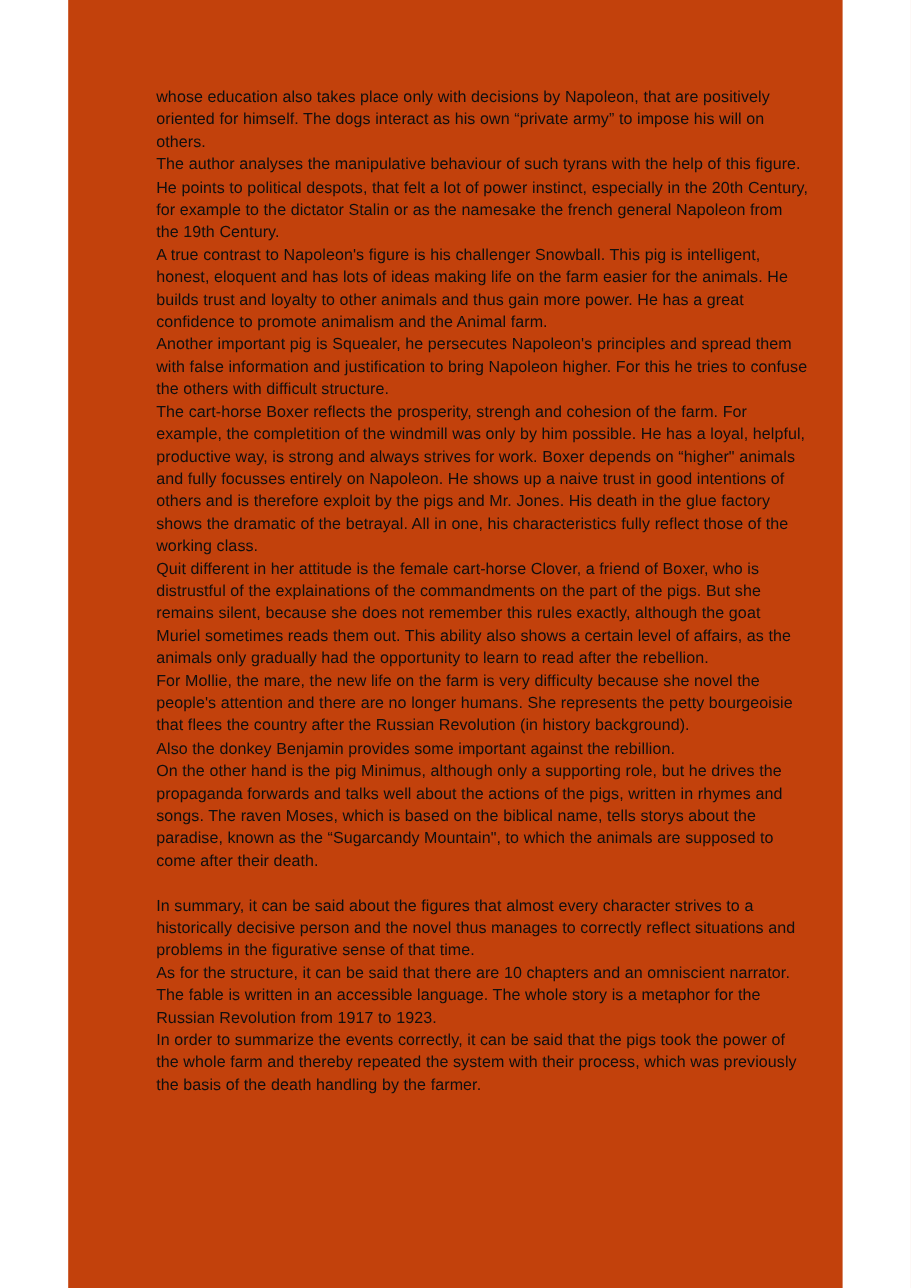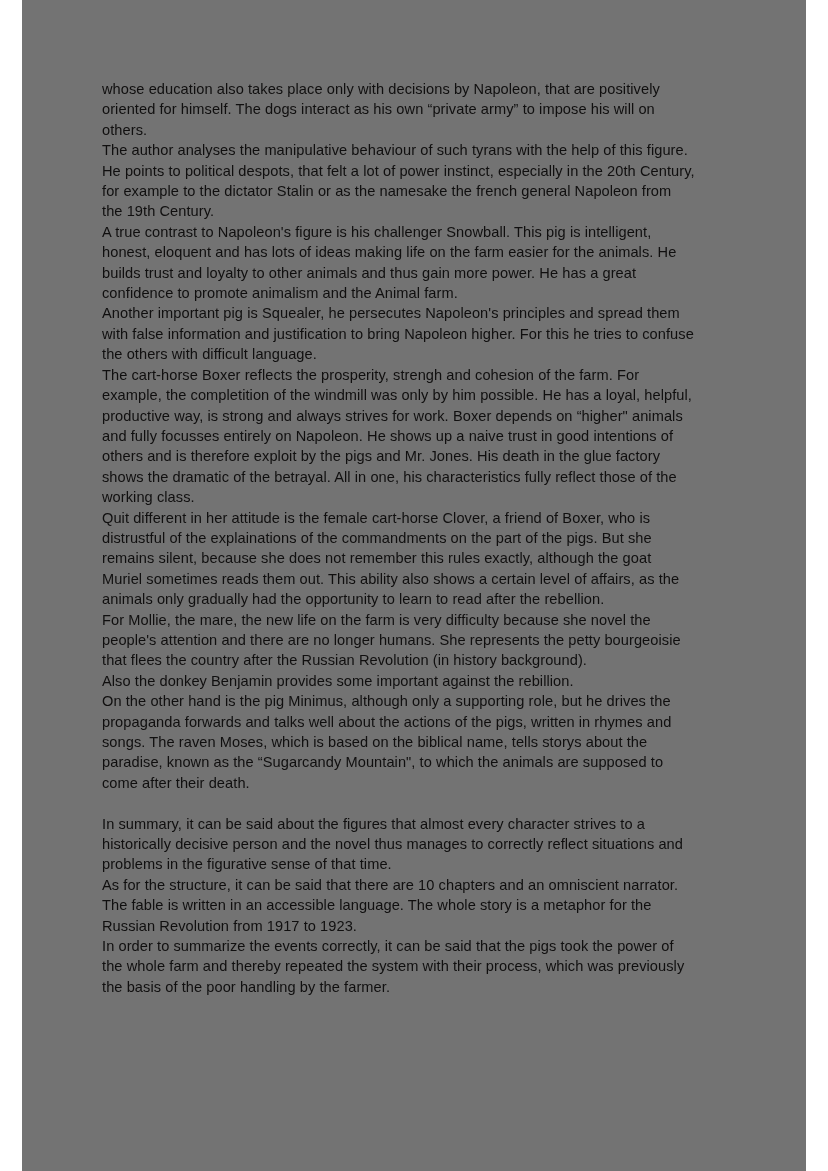--- a/index.html
+++ b/index.html
@@ -6,23 +6,23 @@
     margin: 0;
     padding: 0;
     background: #ffffff;
   }
   body {
     font-family: "Liberation Sans", sans-serif;
     -webkit-font-smoothing: antialiased;
   }
   .page {
     position: relative;
-    width: 784px;
+    width: 704px;
     height: 1171px;
-    background: #737373;
+    background: #c2410c;
     overflow: hidden;
     margin: 0 auto;
   }
   .doc-body {
     position: absolute;
     left: 80px;
     top: 79px;
     width: 680px;
   }
   .para {
@@ -50,21 +50,21 @@
       <p class="para">The author analyses the manipulative behaviour of such tyrans with the help of this figure.
 He points to political despots, that felt a lot of power instinct, especially in the 20th Century,
 for example to the dictator Stalin or as the namesake the french general Napoleon from
 the 19th Century.</p>
       <p class="para">A true contrast to Napoleon's figure is his challenger Snowball. This pig is intelligent,
 honest, eloquent and has lots of ideas making life on the farm easier for the animals. He
 builds trust and loyalty to other animals and thus gain more power. He has a great
 confidence to promote animalism and the Animal farm.</p>
       <p class="para">Another important pig is Squealer, he persecutes Napoleon's principles and spread them
 with false information and justification to bring Napoleon higher. For this he tries to confuse
-the others with difficult language.</p>
+the others with difficult structure.</p>
       <p class="para">The cart-horse Boxer reflects the prosperity, strengh and cohesion of the farm. For
 example, the completition of the windmill was only by him possible. He has a loyal, helpful,
 productive way, is strong and always strives for work. Boxer depends on “higher" animals
 and fully focusses entirely on Napoleon. He shows up a naive trust in good intentions of
 others and is therefore exploit by the pigs and Mr. Jones. His death in the glue factory
 shows the dramatic of the betrayal. All in one, his characteristics fully reflect those of the
 working class.</p>
       <p class="para">Quit different in her attitude is the female cart-horse Clover, a friend of Boxer, who is
 distrustful of the explainations of the commandments on the part of the pigs. But she
 remains silent, because she does not remember this rules exactly, although the goat
@@ -81,15 +81,15 @@
 come after their death.</p>
       <div class="para-gap"></div>
       <p class="para">In summary, it can be said about the figures that almost every character strives to a
 historically decisive person and the novel thus manages to correctly reflect situations and
 problems in the figurative sense of that time.</p>
       <p class="para">As for the structure, it can be said that there are 10 chapters and an omniscient narrator.
 The fable is written in an accessible language. The whole story is a metaphor for the
 Russian Revolution from 1917 to 1923.</p>
       <p class="para">In order to summarize the events correctly, it can be said that the pigs took the power of
 the whole farm and thereby repeated the system with their process, which was previously
-the basis of the poor handling by the farmer.</p>
+the basis of the death handling by the farmer.</p>
     </div>
 </div>
 
 </body></html>

